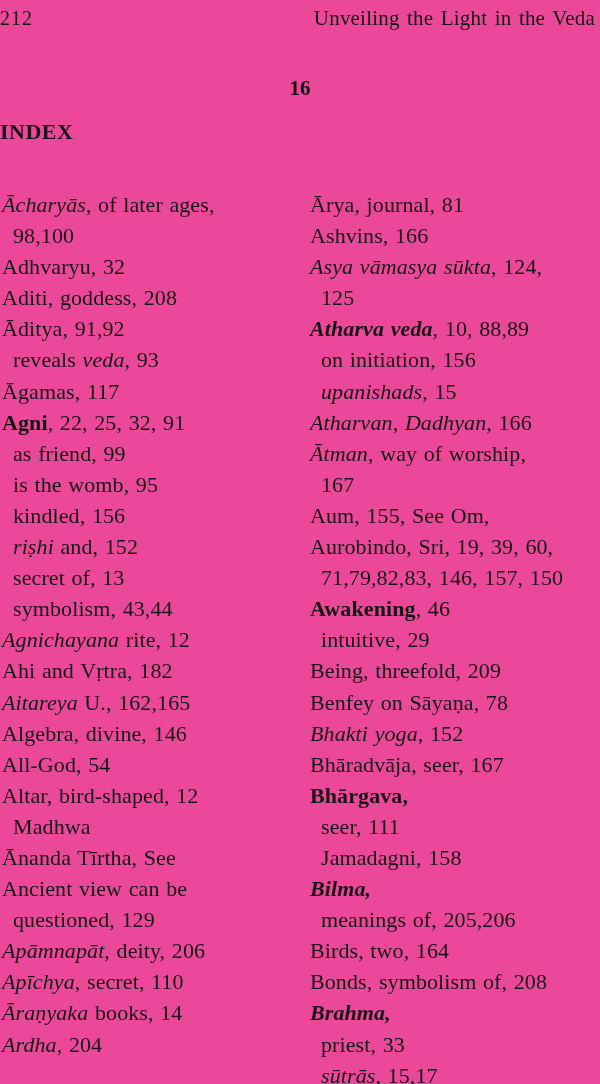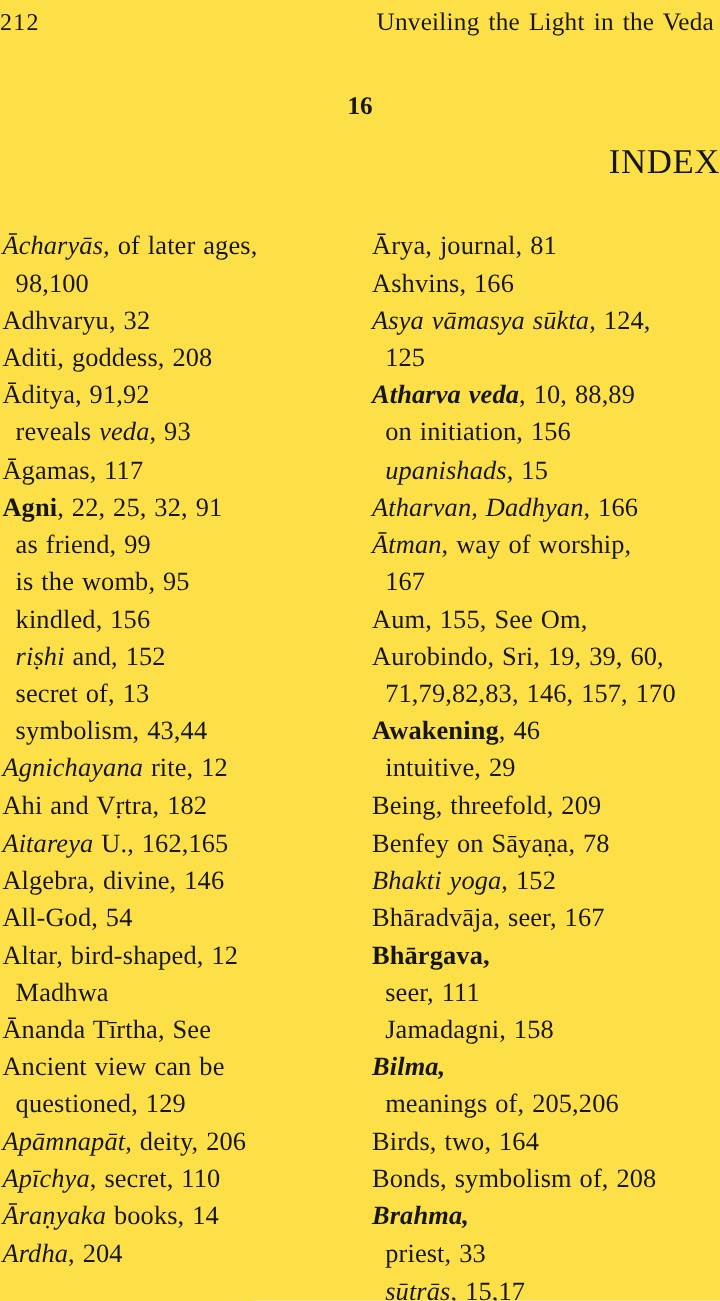--- a/index.html
+++ b/index.html
@@ -24,23 +24,23 @@
   .chapnum {
     position: absolute;
     top: 76px; left: 0; width: 100%;
     text-align: center;
     font-weight: bold;
     font-size: 21px;
   }
   .sectitle {
     position: absolute;
     top: 119px; left: 0; width: 100%;
-    text-align: right;
-    font-weight: normal;
-    font-size: 29px;
+    text-align: left;
+    font-weight: bold;
+    font-size: 22px;
     letter-spacing: 0.5px;
   }
   .columns {
     position: absolute;
     top: 189px; left: 2px; right: 0;
     display: flex;
   }
   .col {
     font-size: 22px;
     line-height: 31.1px;
@@ -51,21 +51,21 @@
   .col-right { flex: 1; }
   .line { white-space: nowrap; }
   .line.indent { padding-left: 11px; font-family: Liberation Serif, serif; }
   .seg-i  { font-style: italic; }
   .seg-b  { font-weight: bold; }
   .seg-bi { font-weight: bold; font-style: italic; }
 </style>
 </head>
 <body>
 
-<div class="page" style="background: #fde047; color: rgb(22, 22, 22);">
+<div class="page" style="background: #ec4899; color: rgb(22, 22, 22);">
   <div class="header">
     <span class="pagenum">212</span>
     <span class="runtitle">Unveiling the Light in the Veda</span>
   </div>
   <div class="chapnum">16</div>
   <div class="sectitle">INDEX</div>
   <div class="columns">
     <div class="col col-left">
         <div class="line"><span class="seg-i">Ācharyās,</span><span> of later ages,</span></div>
         <div class="line indent"><span>98,100</span></div>
@@ -102,21 +102,21 @@
         <div class="line"><span class="seg-i">Asya vāmasya sūkta</span><span>, 124,</span></div>
         <div class="line indent"><span>125</span></div>
         <div class="line"><span class="seg-bi">Atharva veda</span><span>, 10, 88,89</span></div>
         <div class="line indent"><span>on initiation, 156</span></div>
         <div class="line indent"><span class="seg-i">upanishads</span><span>, 15</span></div>
         <div class="line"><span class="seg-i">Atharvan, Dadhyan</span><span>, 166</span></div>
         <div class="line"><span class="seg-i">Ātman</span><span>, way of worship,</span></div>
         <div class="line indent"><span>167</span></div>
         <div class="line"><span>Aum, 155, See Om,</span></div>
         <div class="line"><span>Aurobindo, Sri, 19, 39, 60,</span></div>
-        <div class="line indent"><span>71,79,82,83, 146, 157, 170</span></div>
+        <div class="line indent"><span>71,79,82,83, 146, 157, 150</span></div>
         <div class="line"><span class="seg-b">Awakening</span><span>, 46</span></div>
         <div class="line indent"><span>intuitive, 29</span></div>
         <div class="line"><span>Being, threefold, 209</span></div>
         <div class="line"><span>Benfey on Sāyaṇa, 78</span></div>
         <div class="line"><span class="seg-i">Bhakti yoga</span><span>, 152</span></div>
         <div class="line"><span>Bhāradvāja, seer, 167</span></div>
         <div class="line"><span class="seg-b">Bhārgava,</span></div>
         <div class="line indent"><span>seer, 111</span></div>
         <div class="line indent"><span>Jamadagni, 158</span></div>
         <div class="line"><span class="seg-bi">Bilma,</span></div>

